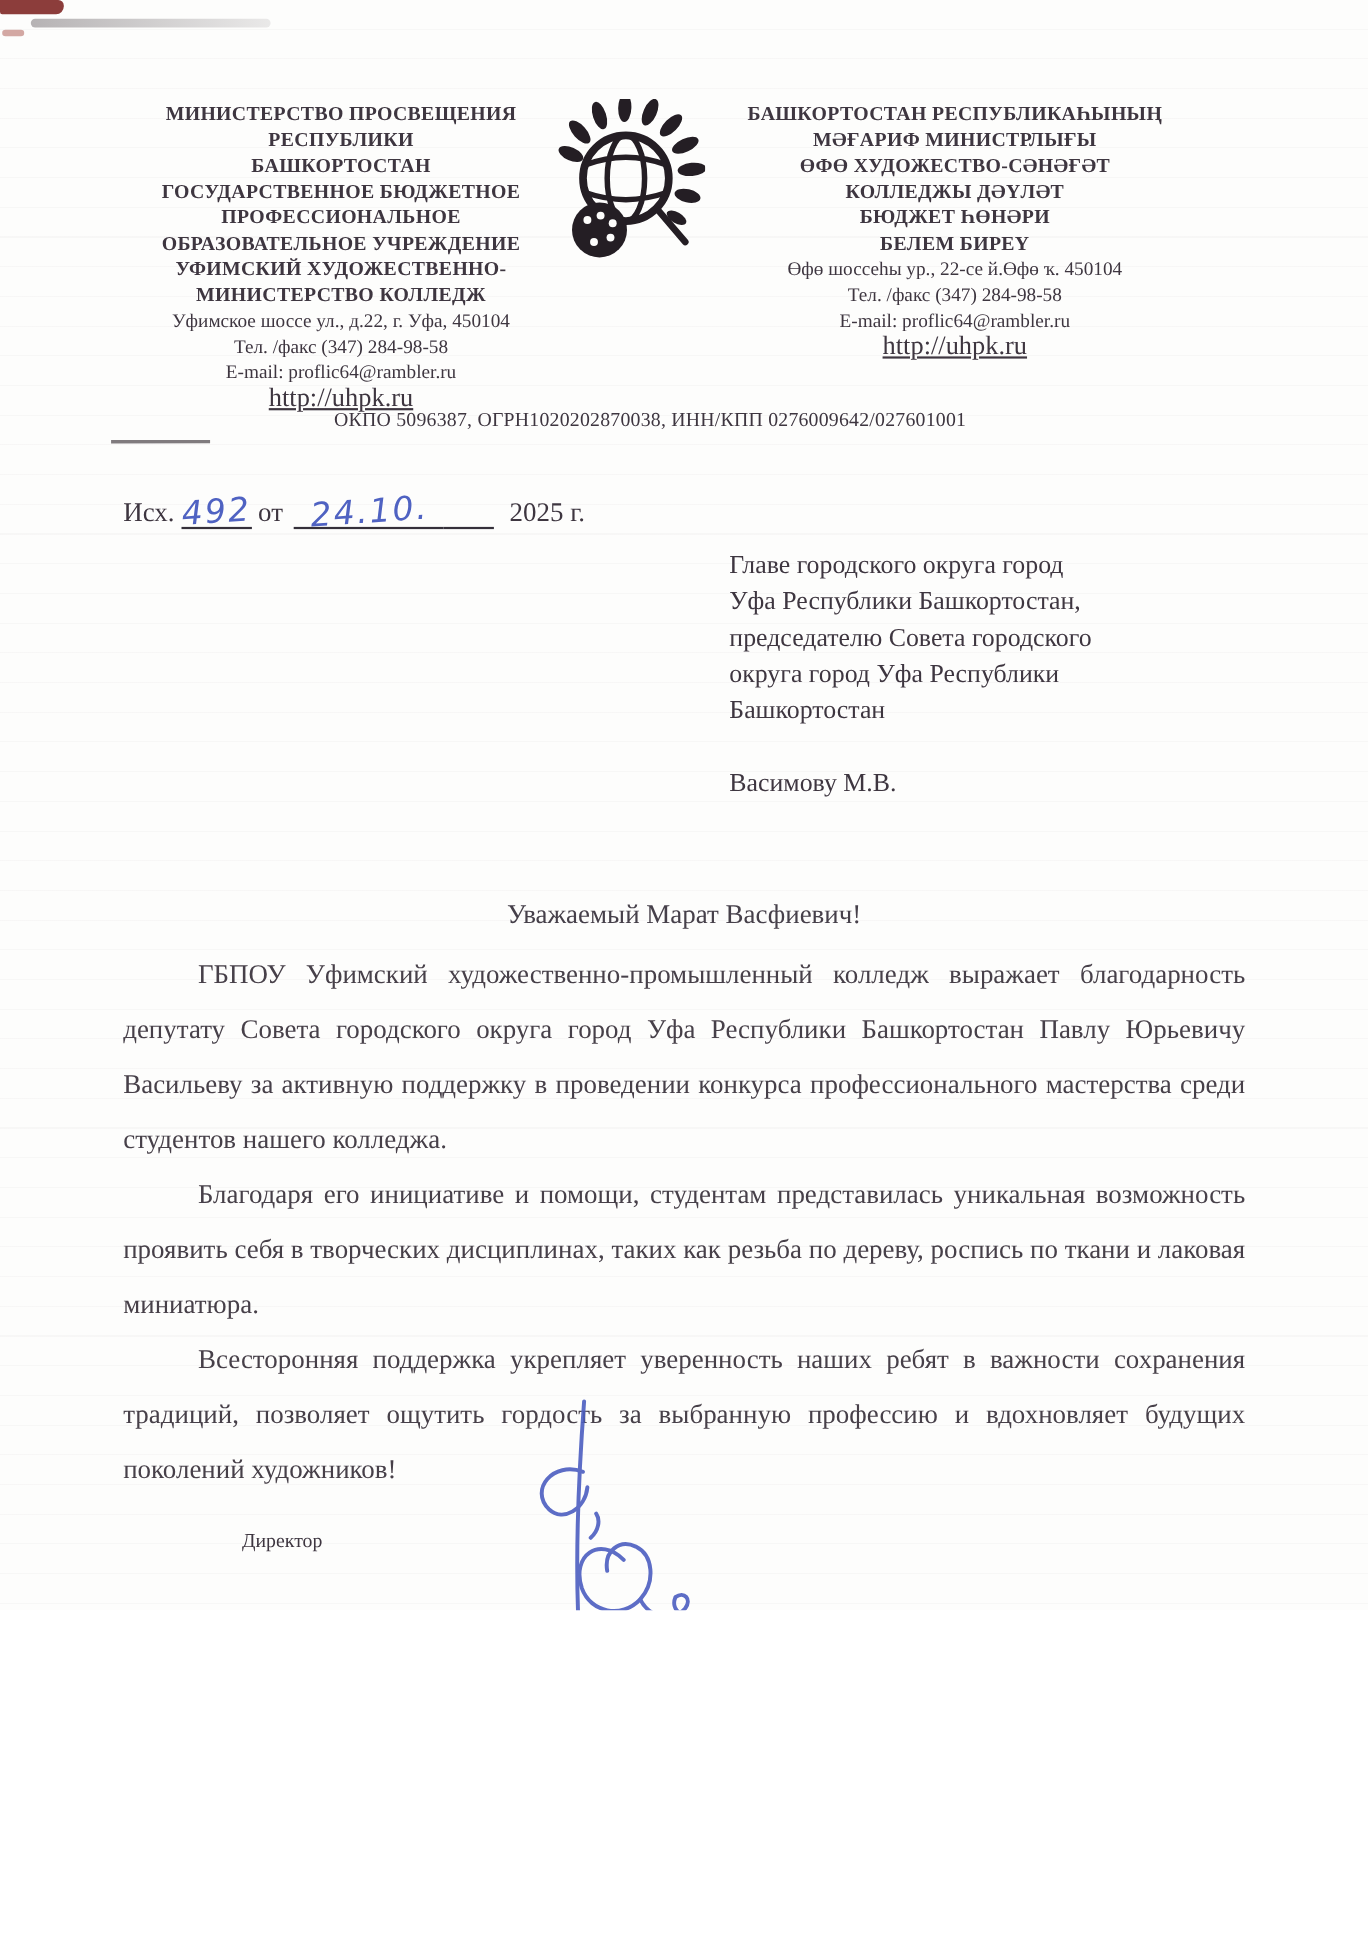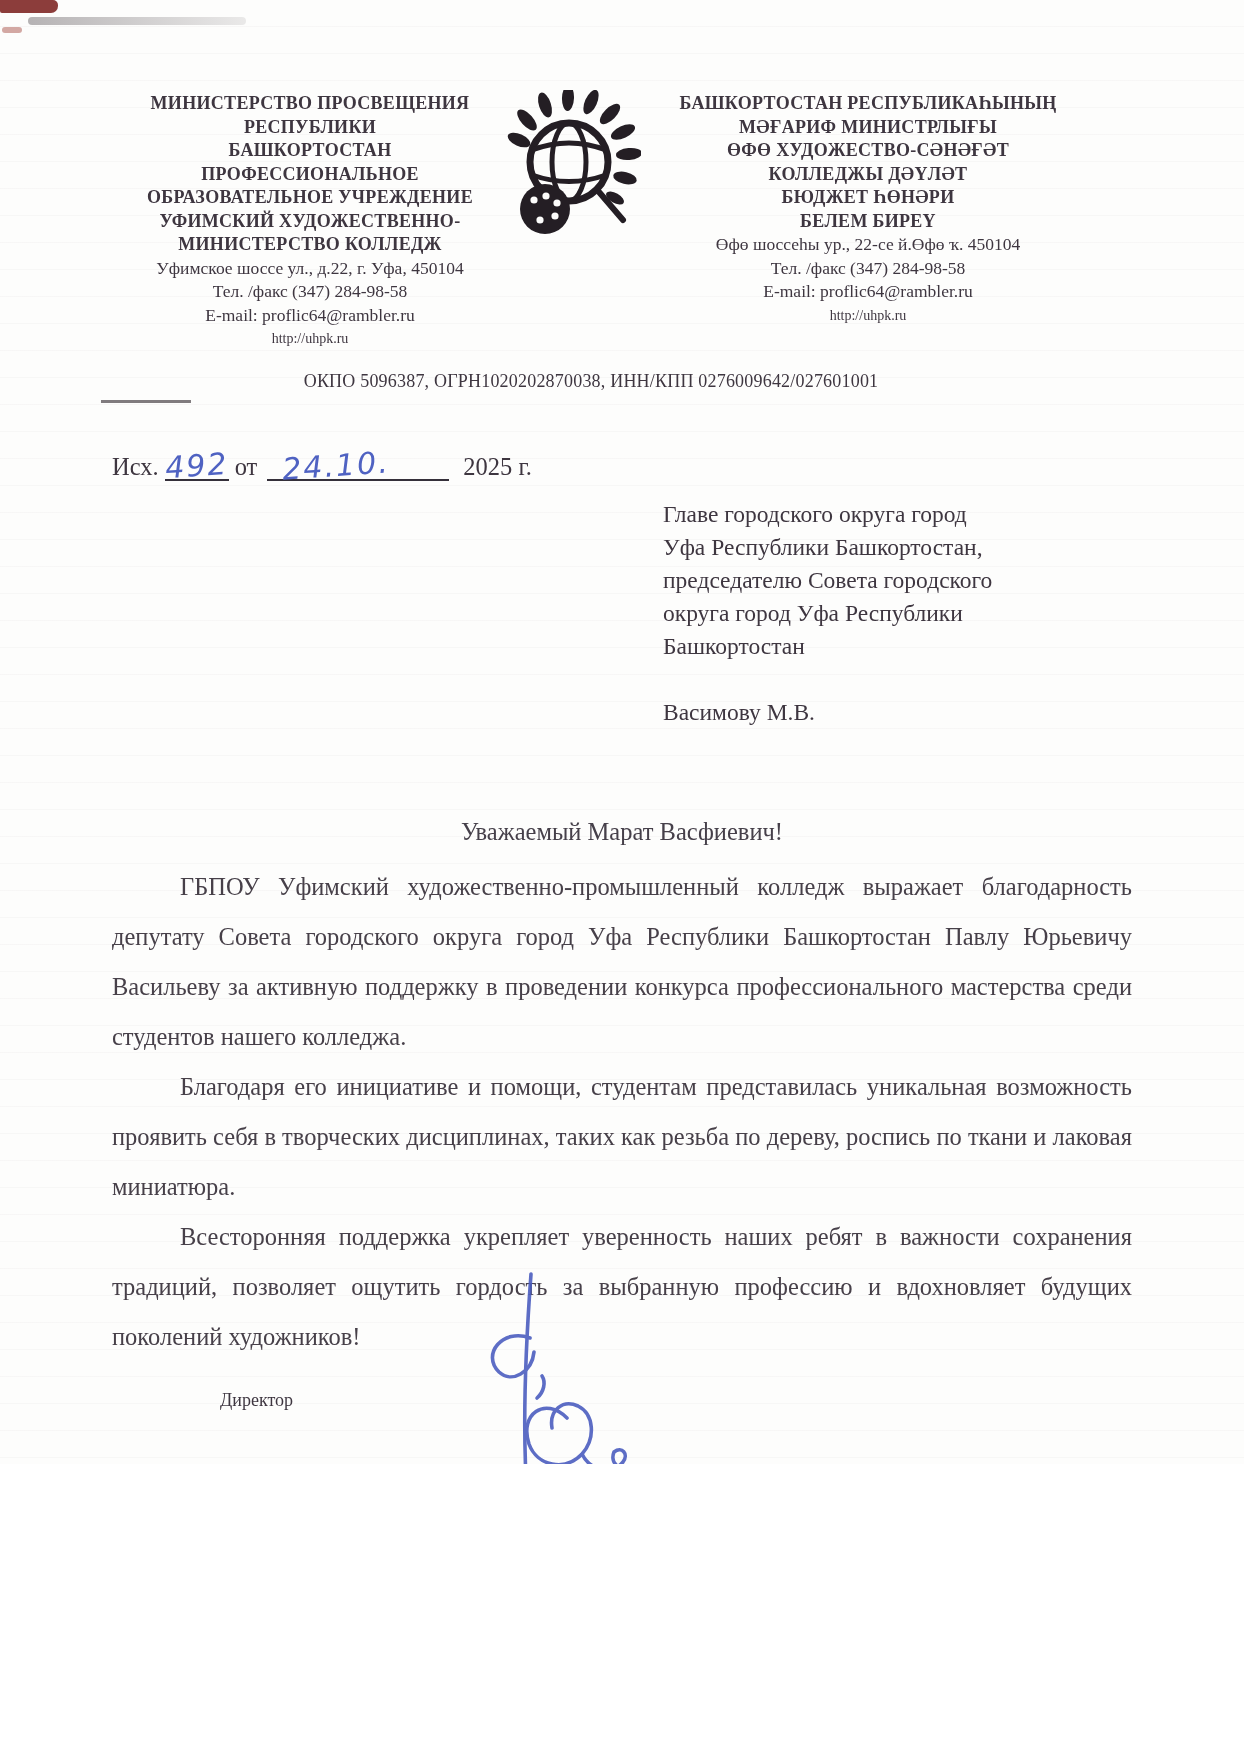--- a/index.html
+++ b/index.html
@@ -20,21 +20,21 @@
   .artifact-streak{position:absolute;left:28px;top:17px;width:218px;height:8px;border-radius:5px;
     background:linear-gradient(90deg,rgba(95,88,92,.45),rgba(95,88,92,.12));}
   .artifact-dot{position:absolute;left:2px;top:27px;width:20px;height:6px;background:#a04038;opacity:.45;border-radius:3px;}
 
   
   .h-col{position:absolute;top:92px;width:432px;text-align:center;line-height:23.5px;}
   .h-left{left:94px;}
   .h-right{left:652px;}
   .org{font-weight:bold;font-size:18px;letter-spacing:.3px;}
   .sub{font-size:17.5px;}
-  .site{font-size:14px;}
+  .site{font-size:24px;text-decoration:underline;}
 
   .logo{position:absolute;left:507px;top:90px;width:134px;height:150px;}
 
   .registry{position:absolute;left:60px;top:371px;width:1062px;text-align:center;font-size:18px;letter-spacing:.2px;}
 
   .bar{position:absolute;left:97px;top:403px;width:1047px;height:14px;
     background:linear-gradient(#3731366 0 3px,#efedec 3px 5px,#2e282e 5px 14px);
     transform:rotate(-0.12deg);}
   .bar::before{content:"";position:absolute;left:4px;top:-4px;width:90px;height:3px;background:#4a4348;opacity:.7;}
 
@@ -68,20 +68,21 @@
 <div class="page">
 
   <div class="artifact-red"></div>
   <div class="artifact-streak"></div>
   <div class="artifact-dot"></div>
 
   <div class="h-col h-left">
     <div class="org">МИНИСТЕРСТВО ПРОСВЕЩЕНИЯ</div>
     <div class="org">РЕСПУБЛИКИ</div>
     <div class="org">БАШКОРТОСТАН</div>
+    <div class="org">ГОСУДАРСТВЕННОЕ БЮДЖЕТНОЕ</div>
     <div class="org">ПРОФЕССИОНАЛЬНОЕ</div>
     <div class="org">ОБРАЗОВАТЕЛЬНОЕ УЧРЕЖДЕНИЕ</div>
     <div class="org">УФИМСКИЙ ХУДОЖЕСТВЕННО-</div>
     <div class="org">МИНИСТЕРСТВО КОЛЛЕДЖ</div>
     <div class="sub">Уфимское шоссе ул., д.22, г. Уфа, 450104</div>
     <div class="sub">Тел. /факс (347) 284-98-58</div>
     <div class="sub">E-mail: proflic64@rambler.ru</div>
     <div class="site">http://uhpk.ru</div>
   </div>
 

